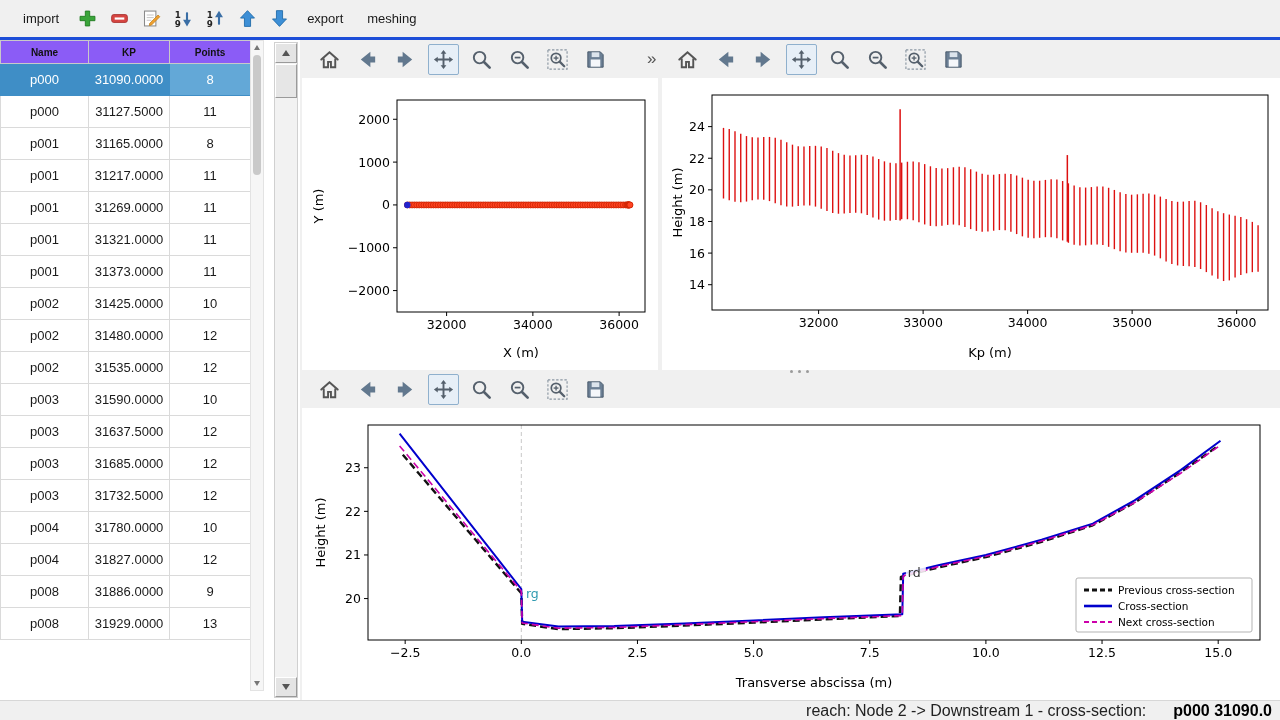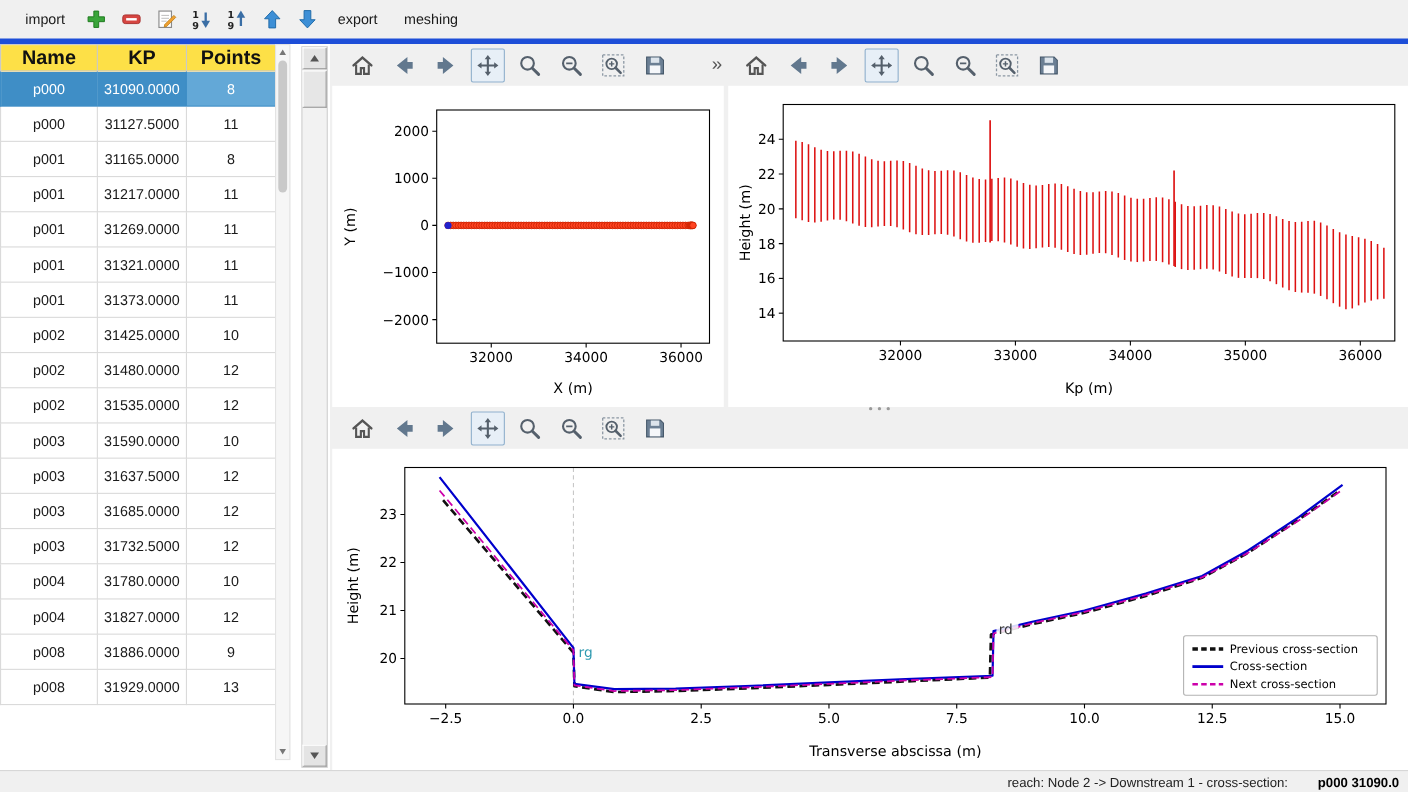--- a/index.html
+++ b/index.html
@@ -1,33 +1,33 @@
 <!DOCTYPE html>
 <html><head>
 <meta charset="utf-8">
 <style>
   html,body{margin:0;padding:0;background:#d8d8d8;}
   #app{position:relative;width:1280px;height:720px;background:#f0f0f0;overflow:hidden;
        font-family:"Liberation Sans",sans-serif;color:#222;}
 
   
   .app-toolbar{position:absolute;left:0;top:0;width:1280px;height:40px;background:#f0f0f0;
-               border-bottom:5px solid #1d4ed8;display:flex;align-items:center;padding-left:12px;
+               border-bottom:3px solid #1d4ed8;display:flex;align-items:center;padding-left:12px;
                box-sizing:border-box;gap:2px;}
   .tb-text{font-size:13px;color:#1a1a1a;padding:5px 11px;background:transparent;border:none;
            font-family:"Liberation Sans",sans-serif;cursor:default;}
   .tb-icon{width:30px;height:30px;display:flex;align-items:center;justify-content:center;
            background:transparent;border:none;padding:0;cursor:default;}
   .tb-icon svg{width:21px;height:21px;}
 
   
   #left-panel{position:absolute;left:0;top:40px;width:300px;height:660px;background:#ffffff;}
   #xs-table{border-collapse:collapse;table-layout:fixed;width:250px;font-size:13px;}
-  #xs-table th{background:#fde047;border:1px solid #c9c9c9;font-weight:bold;height:20px;
-               font-size:18px;color:#111;}
+  #xs-table th{background:#8b5cf6;border:1px solid #c9c9c9;font-weight:bold;height:20px;
+               font-size:10px;color:#111;}
   #xs-table td{border:1px solid #dadada;height:29px;text-align:center;color:#1a1a1a;
                white-space:nowrap;overflow:hidden;}
   #xs-table tr.sel td{background:#3f8ec6;color:#ffffff;border-color:#3f8ec6;}
   #xs-table tr.sel td:last-child{background:#63a8d7;}
 
   .thin-sb{position:absolute;left:250px;top:0;width:14px;height:651px;background:#f6f6f6;
            border:1px solid #e3e3e3;box-sizing:border-box;}
   .thin-sb .thumb{position:absolute;left:2px;top:14px;width:8px;height:120px;background:#c9c9c9;border-radius:4px;}
   .tri-up-s{width:0;height:0;border-left:3px solid transparent;border-right:3px solid transparent;
             border-bottom:5px solid #777;position:absolute;left:3px;top:4px;}
@@ -60,21 +60,21 @@
   
   .fig-canvas{position:absolute;background:#ffffff;}
 
   .splitter-dots{position:absolute;left:788px;top:369px;width:26px;height:6px;}
   .splitter-dots i{display:block;width:3px;height:3px;border-radius:50%;background:#9a9a9a;
                    position:absolute;top:1px;}
   .splitter-dots i:nth-child(1){left:2px;} .splitter-dots i:nth-child(2){left:10px;} .splitter-dots i:nth-child(3){left:18px;}
 
   
   .status-bar{position:absolute;left:0;top:700px;width:1280px;height:20px;background:#f0f0f0;
-              border-top:1px solid #d7d7d7;box-sizing:border-box;font-size:12px;color:#222;
+              border-top:1px solid #d7d7d7;box-sizing:border-box;font-size:16px;color:#222;
               display:flex;align-items:center;justify-content:flex-end;padding-right:8px;}
   .status-bar b{margin-left:4px;color:#000;padding-left:23px;}
 </style>
 </head>
 <body>
 
 <svg width="0" height="0" style="position:absolute" aria-hidden="true">
 <defs>
   <symbol id="i-home" viewBox="0 0 24 24">
     <path d="M3.5 12 L12 4.5 L20.5 12" fill="none" stroke="#555" stroke-width="2.2" stroke-linecap="round"></path>

